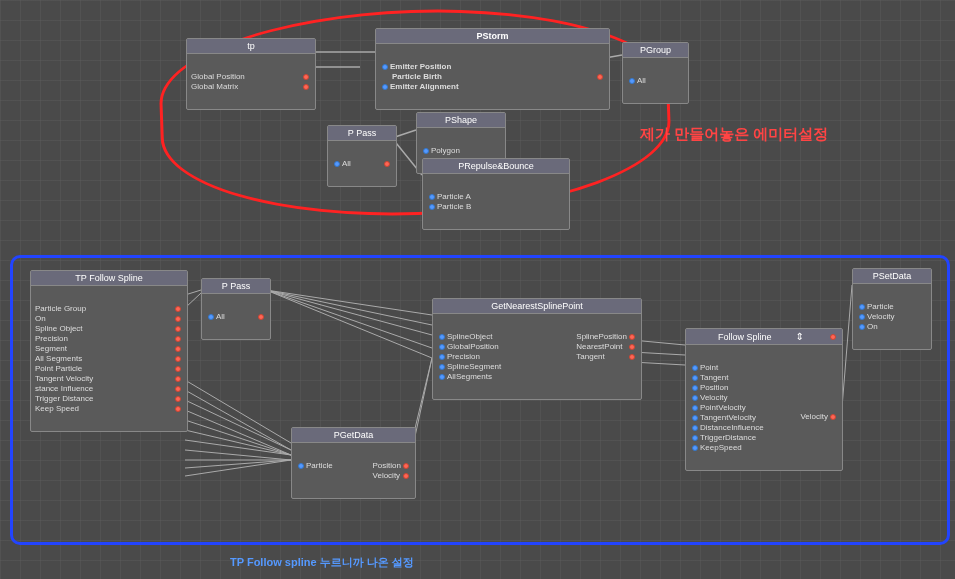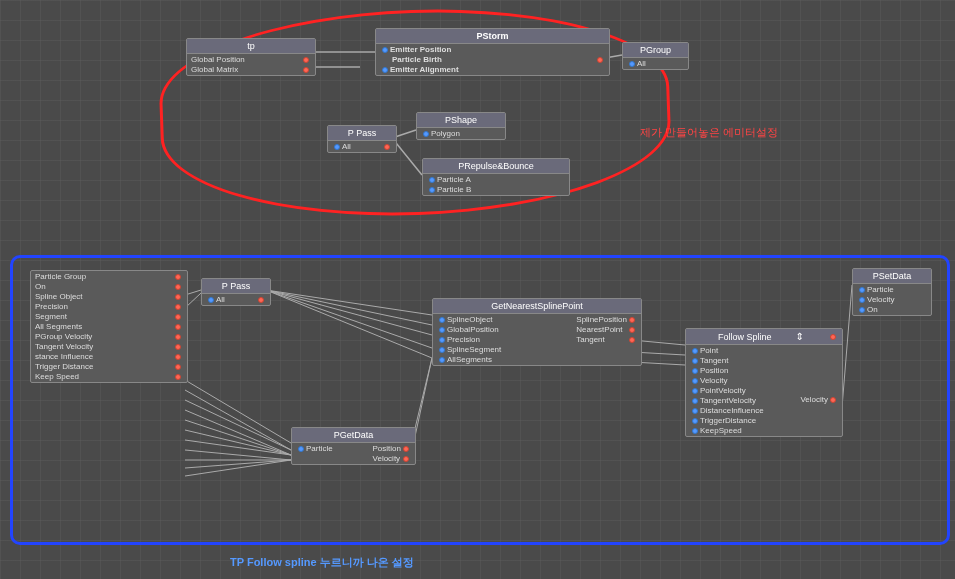--- a/index.html
+++ b/index.html
@@ -26,21 +26,21 @@
     }
     .node-title {
       background: #6a6a7a;
       text-align: center;
       padding: 2px 4px;
       font-size: 9px;
       color: #fff;
       border-bottom: 1px solid #888;
     }
     .node-body {
-      padding: 0 4px;
+      padding: 17px 4px;
     }
     .port-row {
       display: flex;
       align-items: center;
       margin: 1px 0;
       font-size: 8px;
       color: #ddd;
     }
     .port-left {
       justify-content: flex-start;
@@ -64,22 +64,22 @@
       top: 0;
       left: 0;
       width: 955px;
       height: 579px;
       pointer-events: none;
     }
 
     .korean-text {
       position: absolute;
       color: #ff4444;
-      font-size: 11px;
-      font-weight: normal;
+      font-size: 15px;
+      font-weight: bold;
     }
     .korean-text-blue {
       position: absolute;
       color: #5599ff;
       font-size: 11px;
       font-weight: bold;
     }
   </style>
 </head>
 <body>
@@ -224,20 +224,21 @@
     <div class="port-row port-left">
       <span class="port-dot port-blue"></span>
       <span>Particle B</span>
     </div>
   </div>
 </div>
 
 <div class="korean-text" style="left:640px; top:125px;">제가 만들어놓은 에미터설정</div>
 
 <div class="node" style="left:30px; top:270px; width:158px;">
+  <div class="node-title">TP Follow Spline</div>
   <div class="node-body">
     <div class="port-row port-right">
       <span>Particle Group</span>
       <span class="port-dot port-red"></span>
     </div>
     <div class="port-row port-right">
       <span>On</span>
       <span class="port-dot port-red"></span>
     </div>
     <div class="port-row port-right">
@@ -250,21 +251,21 @@
     </div>
     <div class="port-row port-right">
       <span>Segment</span>
       <span class="port-dot port-red"></span>
     </div>
     <div class="port-row port-right">
       <span>All Segments</span>
       <span class="port-dot port-red"></span>
     </div>
     <div class="port-row port-right">
-      <span>PGroup Velocity</span>
+      <span>Point Particle</span>
       <span class="port-dot port-red"></span>
     </div>
     <div class="port-row port-right">
       <span>Tangent Velocity</span>
       <span class="port-dot port-red"></span>
     </div>
     <div class="port-row port-right">
       <span>stance Influence</span>
       <span class="port-dot port-red"></span>
     </div>

